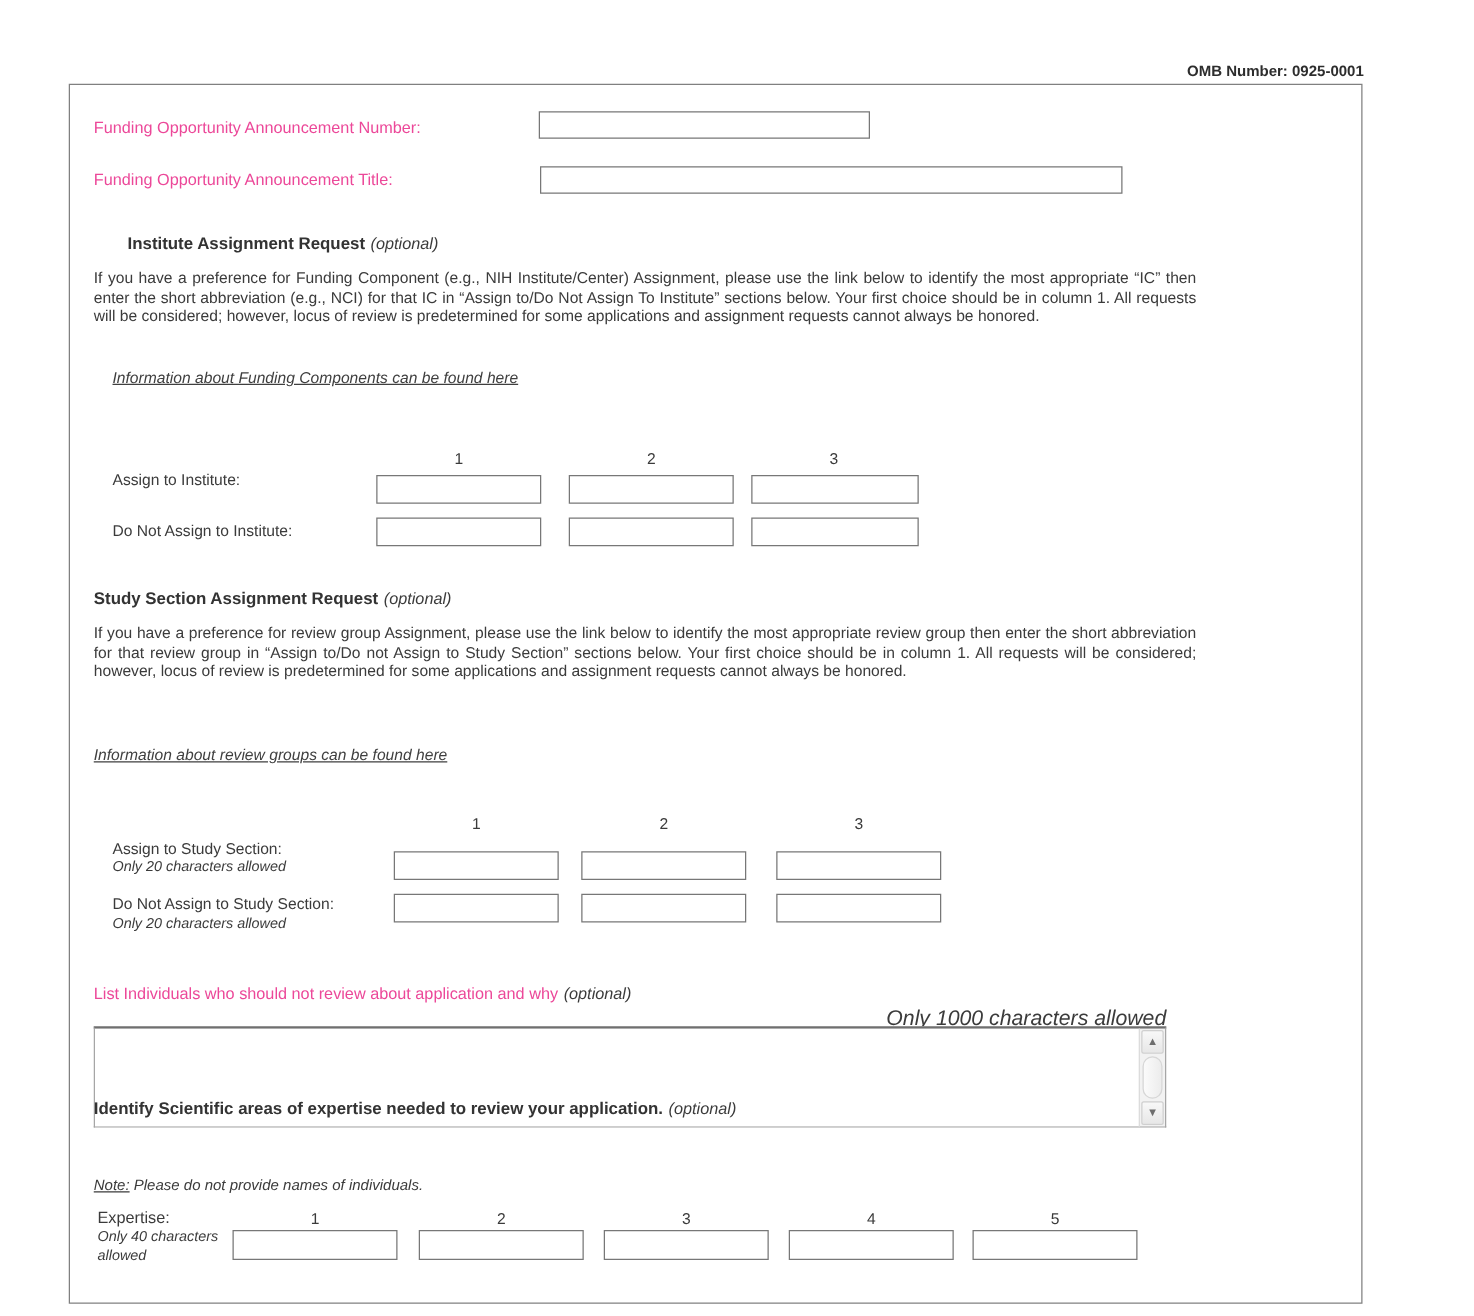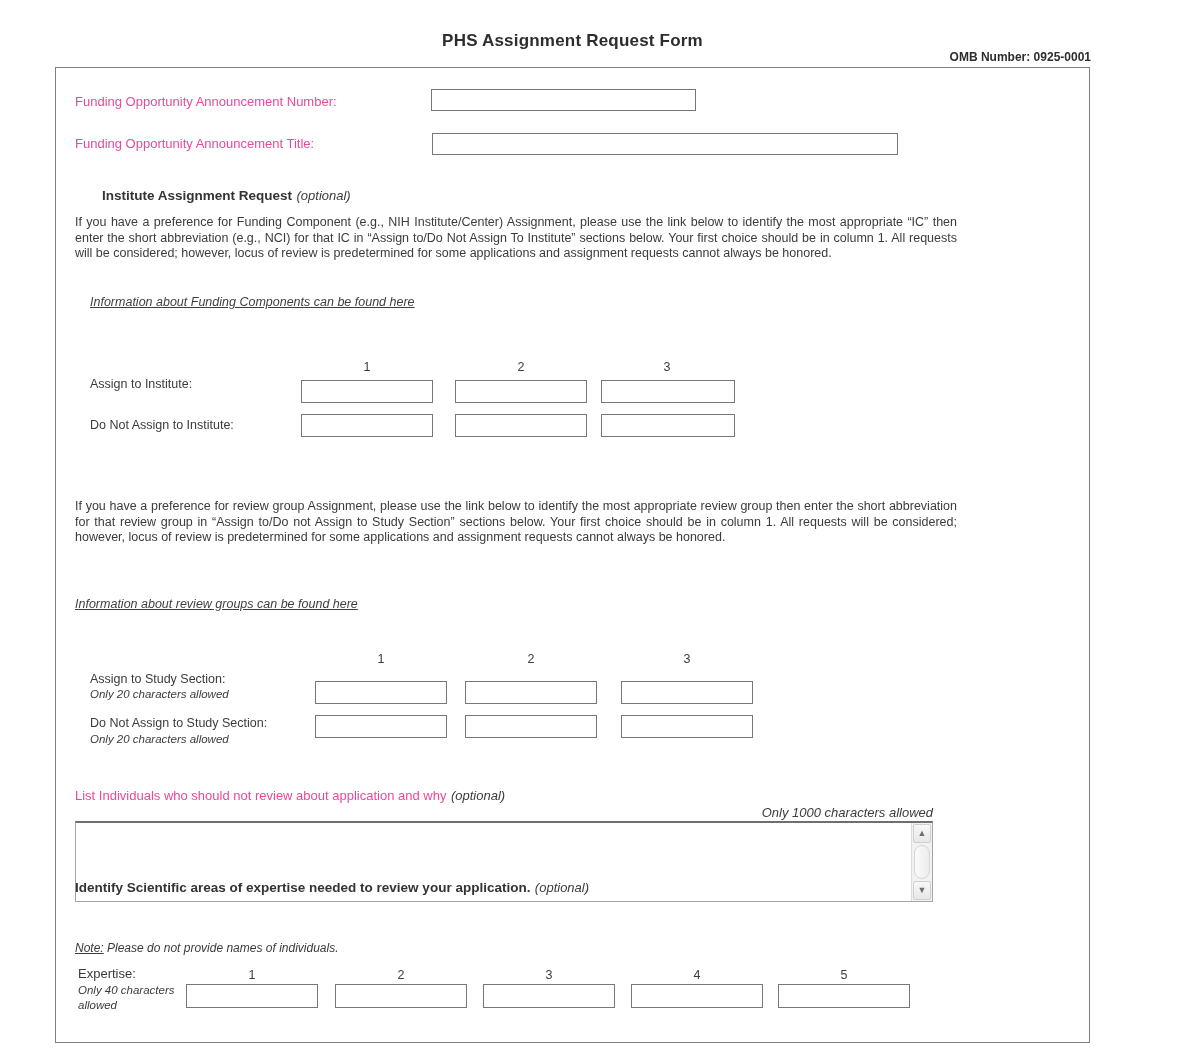--- a/index.html
+++ b/index.html
@@ -13,42 +13,41 @@
   .field-label{font-size:13px;font-weight:normal;color:#ec4899;}
   .text-input{position:absolute;border:1px solid #777;background:#fff;height:22px;
               box-sizing:border-box;font-family:inherit;font-size:13px;padding:0 4px;outline:none;}
   .section-heading{font-size:13.5px;font-weight:bold;color:#333;}
   .optional{font-weight:normal;font-style:italic;font-size:13px;}
   .para{font-size:12.5px;line-height:15.5px;width:882px;color:#3b3b3b;text-align:justify;text-justify:inter-word;}
   .link{font-size:12.5px;font-style:italic;text-decoration:underline;color:#3f3f3f;cursor:pointer;}
   .col-header{font-size:12.5px;width:132px;text-align:center;color:#3b3b3b;}
   .row-label{font-size:12.5px;color:#3b3b3b;}
   .small-note{font-size:11.5px;font-style:italic;color:#3b3b3b;}
-  .char-note{font-size:13px;font-style:italic;color:#3b3b3b;}
+  .char-note{font-size:17px;font-style:italic;color:#3b3b3b;}
   .ta-wrap{left:75px;top:821px;width:858px;height:81px;box-sizing:border-box;background:#fff;
            border:1px solid #a6a6a6;border-top:2px solid #6f6f6f;}
   .ta-wrap textarea{position:absolute;left:0;top:0;width:calc(100% - 20px);height:100%;
            border:none;outline:none;resize:none;font-family:inherit;font-size:12.5px;padding:3px 4px;box-sizing:border-box;}
   .sbar{position:absolute;right:0;top:0;bottom:0;width:20px;background:#f2f2f2;
         border-left:1px solid #dcdcdc;display:flex;flex-direction:column;}
   .sb-btn{height:17px;background:linear-gradient(#f8f8f8,#e7e7e7);border:1px solid #cfcfcf;
           border-radius:2px;margin:1px;display:flex;align-items:center;justify-content:center;
           color:#6e6e6e;font-size:9px;line-height:1;cursor:pointer;}
   .sb-thumb{flex:1;margin:1px 2px;background:linear-gradient(90deg,#fbfbfb,#ececec);
           border:1px solid #d6d6d6;border-radius:8px;cursor:pointer;}
   .note-underline{text-decoration:underline;}
   .note-line{font-size:12px;font-style:italic;color:#3b3b3b;}
   .right{text-align:right;}
 </style>
 </head>
 <body>
 
 <div class="page">
 
-  <div class="abs title">PHS Assignment Request Form</div>
   <div class="abs omb">OMB Number: 0925-0001</div>
 
   <div class="abs form-border"></div>
 
   <div class="abs field-label" style="left:75px;top:94px;">Funding Opportunity Announcement Number:</div>
   <input class="text-input" style="left: 431px; top: 89px; width: 265px;" value="">
 
   <div class="abs field-label" style="left:75px;top:136px;">Funding Opportunity Announcement Title:</div>
   <input class="text-input" style="left: 432px; top: 133px; width: 466px;" value="">
 
@@ -66,20 +65,24 @@
   <div class="abs row-label" style="left:90px;top:377px;">Assign to Institute:</div>
   <input class="text-input" style="left: 301px; top: 380px; width: 132px; height: 23px;" value="">
   <input class="text-input" style="left: 455px; top: 380px; width: 132px; height: 23px;" value="">
   <input class="text-input" style="left: 601px; top: 380px; width: 134px; height: 23px;" value="">
 
   <div class="abs row-label" style="left:90px;top:418px;">Do Not Assign to Institute:</div>
   <input class="text-input" style="left: 301px; top: 414px; width: 132px; height: 23px;" value="">
   <input class="text-input" style="left: 455px; top: 414px; width: 132px; height: 23px;" value="">
   <input class="text-input" style="left: 601px; top: 414px; width: 134px; height: 23px;" value="">
 
+  <div class="abs" style="left:75px;top:470px;">
+    <span class="section-heading">Study Section Assignment Request</span>
+    <span class="optional">(optional)</span>
+  </div>
   <div class="abs para" style="left:75px;top:499px;">If you have a preference for review group Assignment, please use the link below to identify the most appropriate review group then enter the short abbreviation  for that review group in “Assign to/Do not Assign to Study Section” sections below.  Your first choice should be in column 1.  All requests will be considered; however, locus of review is predetermined for some applications and assignment requests cannot always be honored.</div>
   <a class="abs link" style="left:75px;top:597px;">Information about review groups can be found here</a>
 
   <div class="abs col-header" style="left:315px;top:652px;">1</div>
   <div class="abs col-header" style="left:465px;top:652px;">2</div>
   <div class="abs col-header" style="left:621px;top:652px;">3</div>
 
   <div class="abs row-label" style="left:90px;top:672px;">Assign to Study Section:</div>
   <div class="abs small-note" style="left:90px;top:688px;">Only 20 characters allowed</div>
   <input class="text-input" style="left: 315px; top: 681px; width: 132px; height: 23px;" value="">

